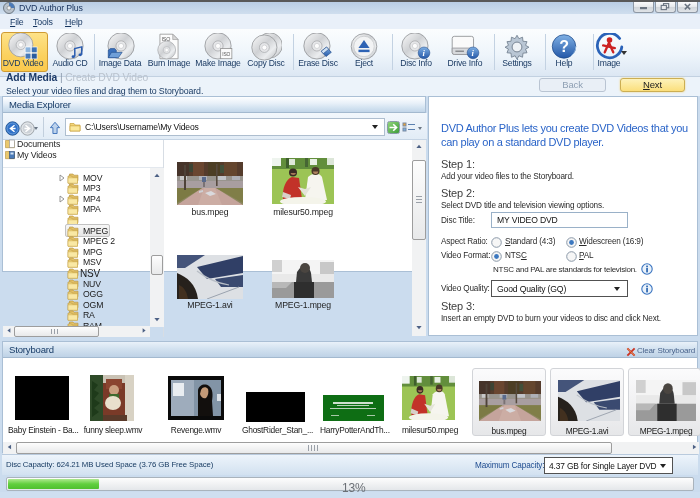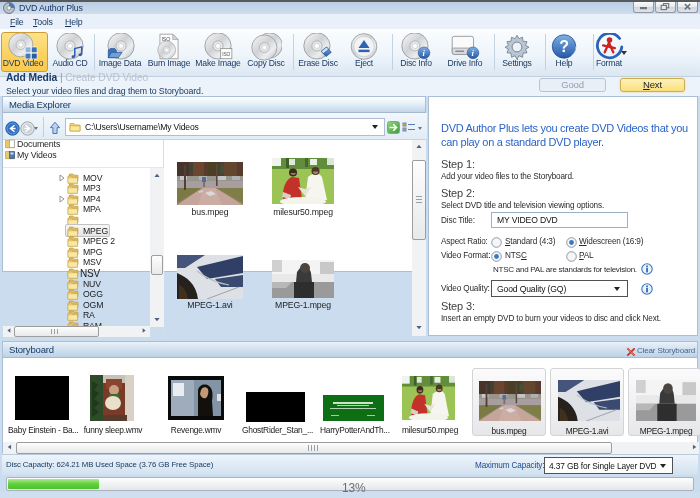--- a/index.html
+++ b/index.html
@@ -221,33 +221,33 @@
 <div class="abs tbtn" style="left:586px">
  <svg width="32" height="28" viewBox="0 0 30 26">
       <path d="M 25 5 A 11.5 11.5 0 1 0 27 13" fill="none" stroke="#2a62b8" stroke-width="2.6" stroke-linecap="round"></path>
       <g stroke="#cc2222" stroke-width="2.2" stroke-linecap="round">
         <path d="M15 9 l-4 9"></path>
         <path d="M15 9 l4 9"></path>
         <path d="M9.5 11.5 l11 2.5"></path>
       </g>
       <circle cx="15.5" cy="6.5" r="2.6" fill="#cc2222"></circle>
     </svg>
- <div class="lbl">Format</div>
+ <div class="lbl">Image</div>
   </div>
 <div class="abs" style="left:621px;top:51px;width:0;height:0;border-left:3px solid transparent;border-right:3px solid transparent;border-top:4px solid #333"></div>
 <div class="abs tsep" style="left:94px"></div>
 <div class="abs tsep" style="left:293px"></div>
 <div class="abs tsep" style="left:392px"></div>
 <div class="abs tsep" style="left:494px"></div>
 <div class="abs tsep" style="left:545px"></div>
 <div class="abs tsep" style="left:593px"></div>
 <div class="abs" id="crumbband"></div>
 <div class="abs" id="crumb">Add Media <span class="sep">|</span> <span class="dim">Create DVD Video</span></div>
 <div class="abs" id="subtitle">Select your video files and drag them to Storyboard.</div>
-<div class="abs" id="backbtn">Good</div>
+<div class="abs" id="backbtn">Back</div>
 <div class="abs" id="nextbtn"><span class="u">N</span>ext</div>
 <div class="abs panel" id="mediapanel">
     <div class="phead"><span style="padding-left:6px">Media Explorer</span></div>
 <div class="abs" id="navbar" style="left:0;top:16px;width:424px;height:27px;background:linear-gradient(180deg,#f2f7fc,#e2ecf6);border-bottom:1px solid #c5d4e4"></div>
 <svg class="abs" style="left:2px;top:24px" width="15" height="15" viewBox="0 0 17 17">
       <circle cx="8.5" cy="8.5" r="7.6" fill="#3172c8" stroke="#1e5190"></circle>
       <circle cx="8.5" cy="8.5" r="6.2" fill="none" stroke="#6ea0dc" stroke-width="1"></circle>
       <path d="M10.8 4.8 L6.2 8.5 L10.8 12.2 M6.4 8.5 H12" stroke="#fff" stroke-width="1.7" fill="none"></path>
     </svg>
 <svg class="abs" style="left:17px;top:24px" width="15" height="15" viewBox="0 0 17 17">

